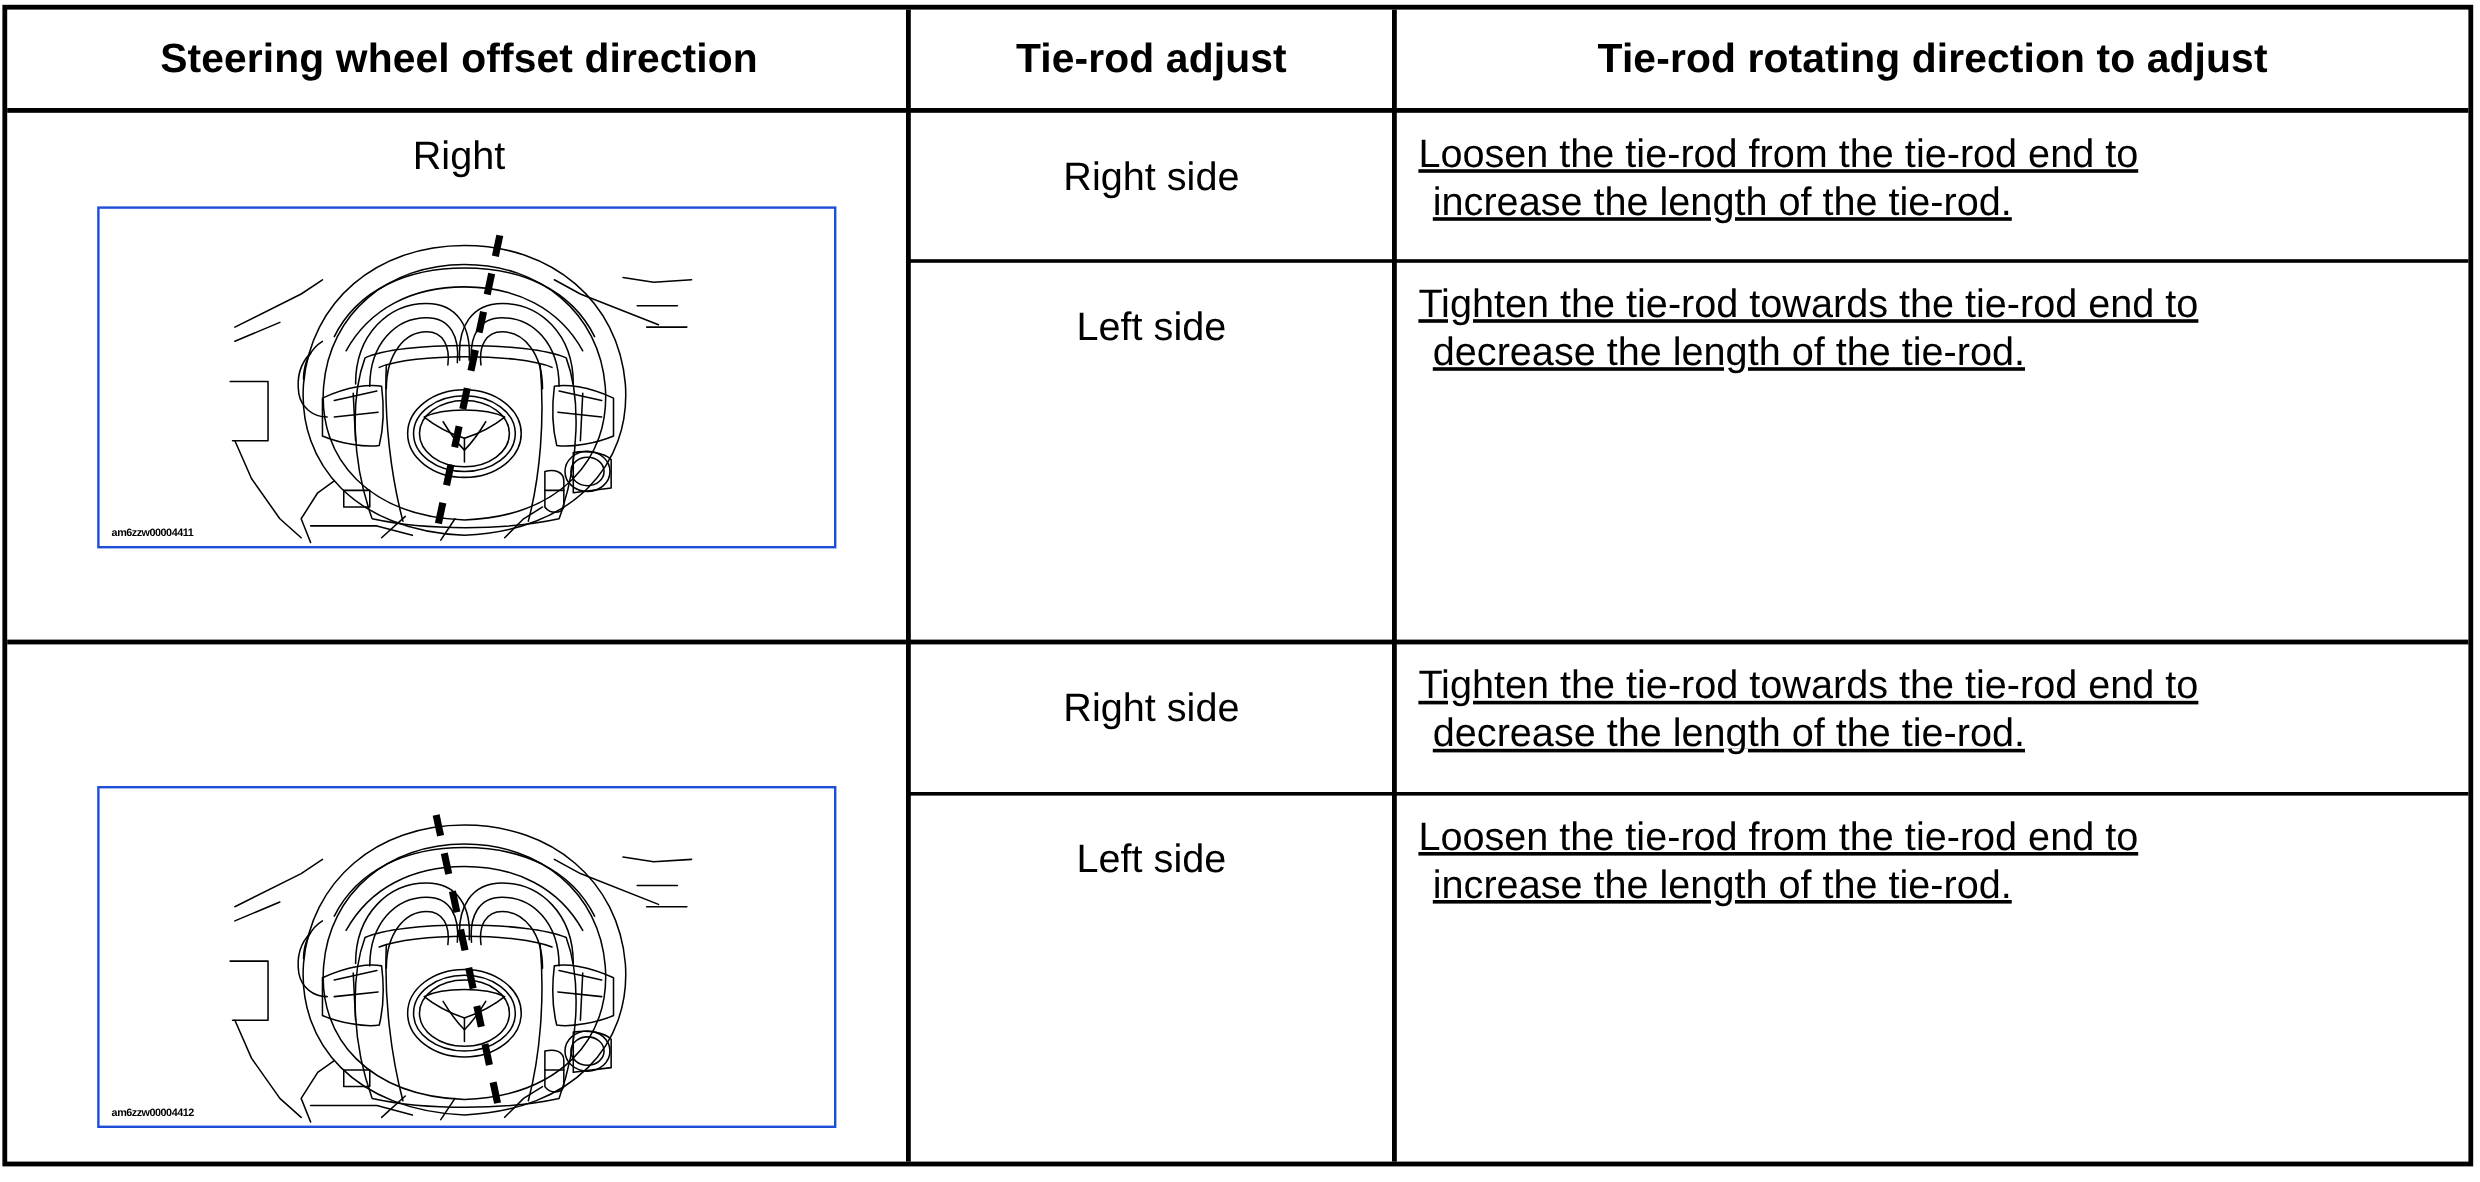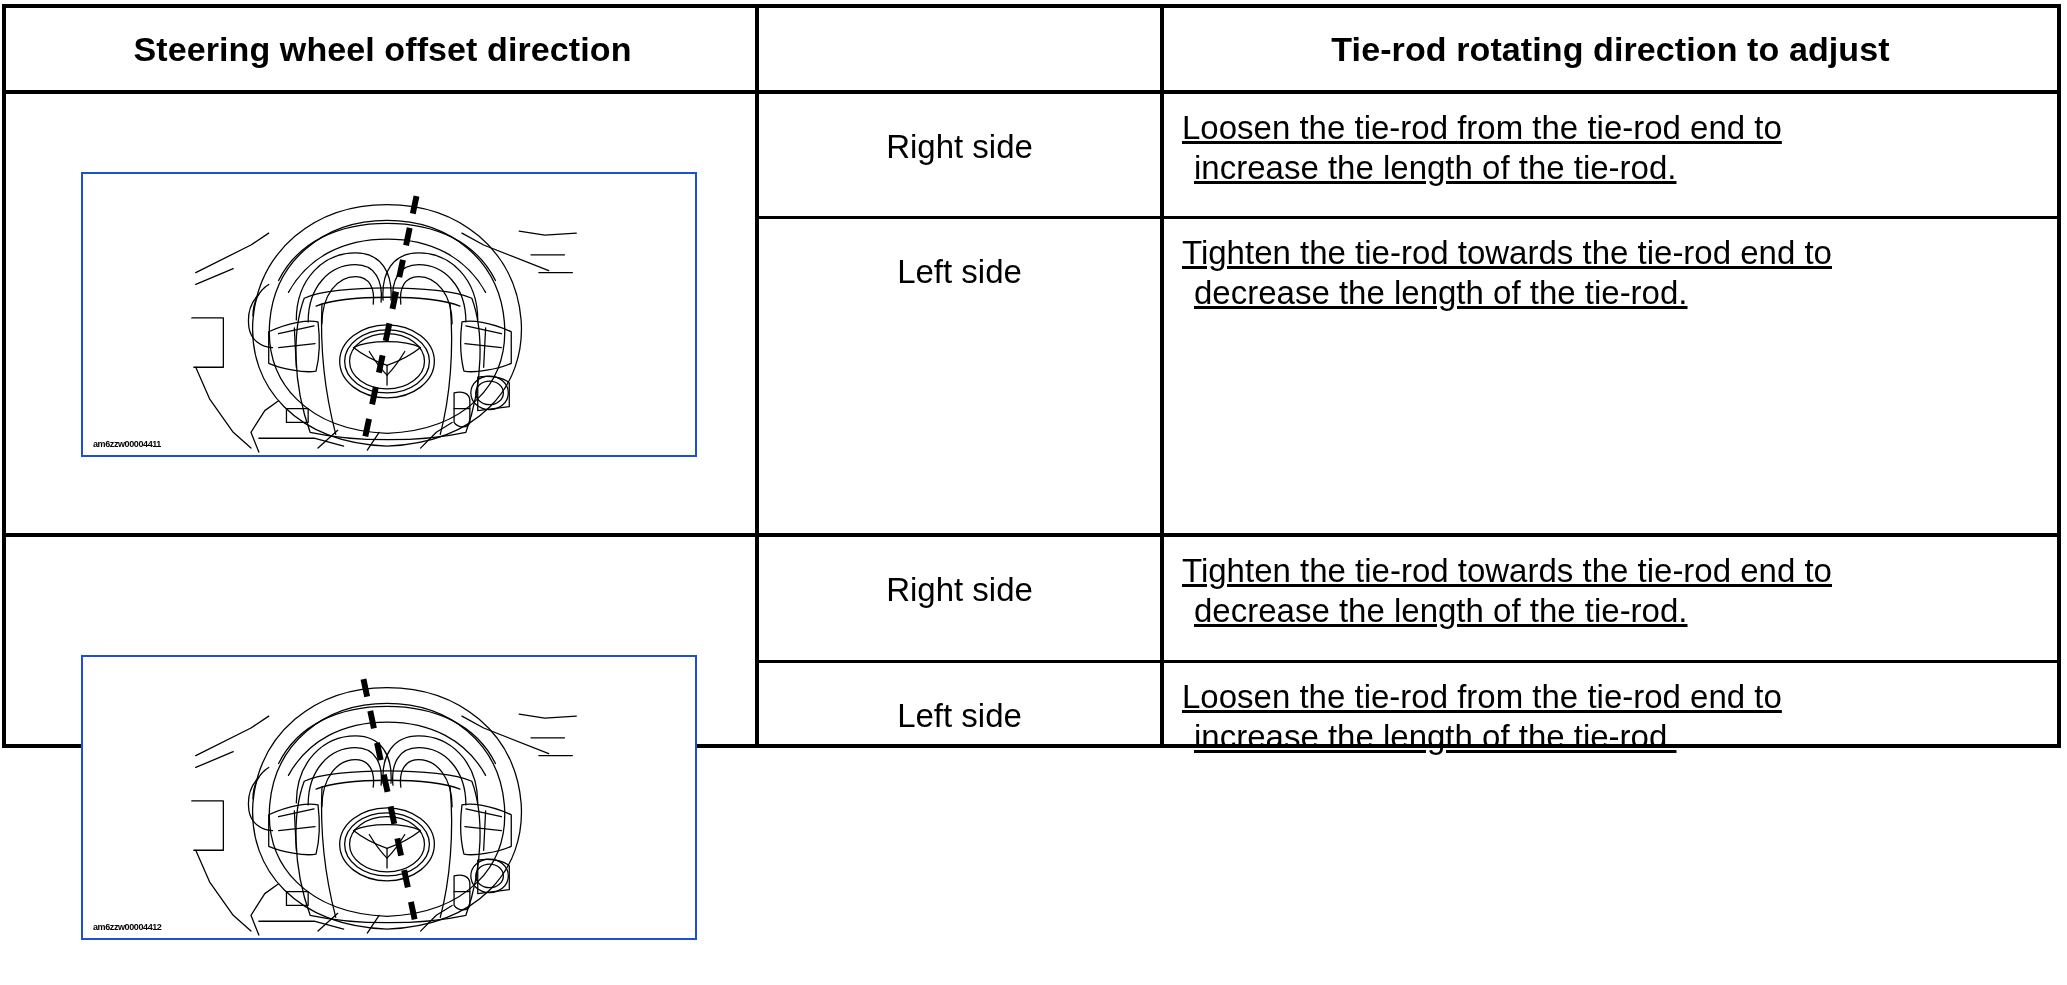--- a/index.html
+++ b/index.html
@@ -21,21 +21,21 @@
     background: #ffffff;
     overflow: hidden;
   }
 
   
   .spec-table {
     position: absolute;
     left: 2px;
     top: 4px;
     width: 2059px;
-    height: 744px;
+    height: 968px;
     border: 4px solid #000000;
     box-sizing: border-box;
     background: #ffffff;
   }
 
   
   .vdiv {
     position: absolute;
     top: 0;
     bottom: 0;
@@ -168,32 +168,36 @@
 </head>
 <body>
 
 <div class="page">
 
   <div class="spec-table">
 
     <div class="header-cell hc-1">
       <span>Steering wheel offset direction</span>
     </div>
+    <div class="header-cell hc-2">
+      <span>Tie-rod adjust</span>
+    </div>
     <div class="header-cell hc-3">
       <span>Tie-rod rotating direction to adjust</span>
     </div>
 
     <div class="hdiv hdiv-header"></div>
     <div class="hdiv hdiv-mainrow"></div>
     <div class="hdiv-sub hdiv-sub-1"></div>
     <div class="hdiv-sub hdiv-sub-2"></div>
     <div class="vdiv vdiv-1"></div>
     <div class="vdiv vdiv-2"></div>
 
     <div class="offset-cell offset-cell-1">
+      <div class="offset-label">Right</div>
 
       <div class="figure-frame">
         <svg class="figure-svg" viewBox="0 0 616 285" preserveAspectRatio="xMidYMid meet">
           <g fill="none" stroke="#000000" stroke-width="1.3" stroke-linecap="round" stroke-linejoin="round">
 
             <path d="M112 100 L168 72 L186 60"></path>
             <path d="M112 112 L150 96"></path>
             <path d="M108 146 L140 146 L140 196 L110 196"></path>
             <path d="M112 196 L126 228 L150 262 L168 278"></path>
             <path d="M176 282 L168 262 L182 240 L196 230"></path>

